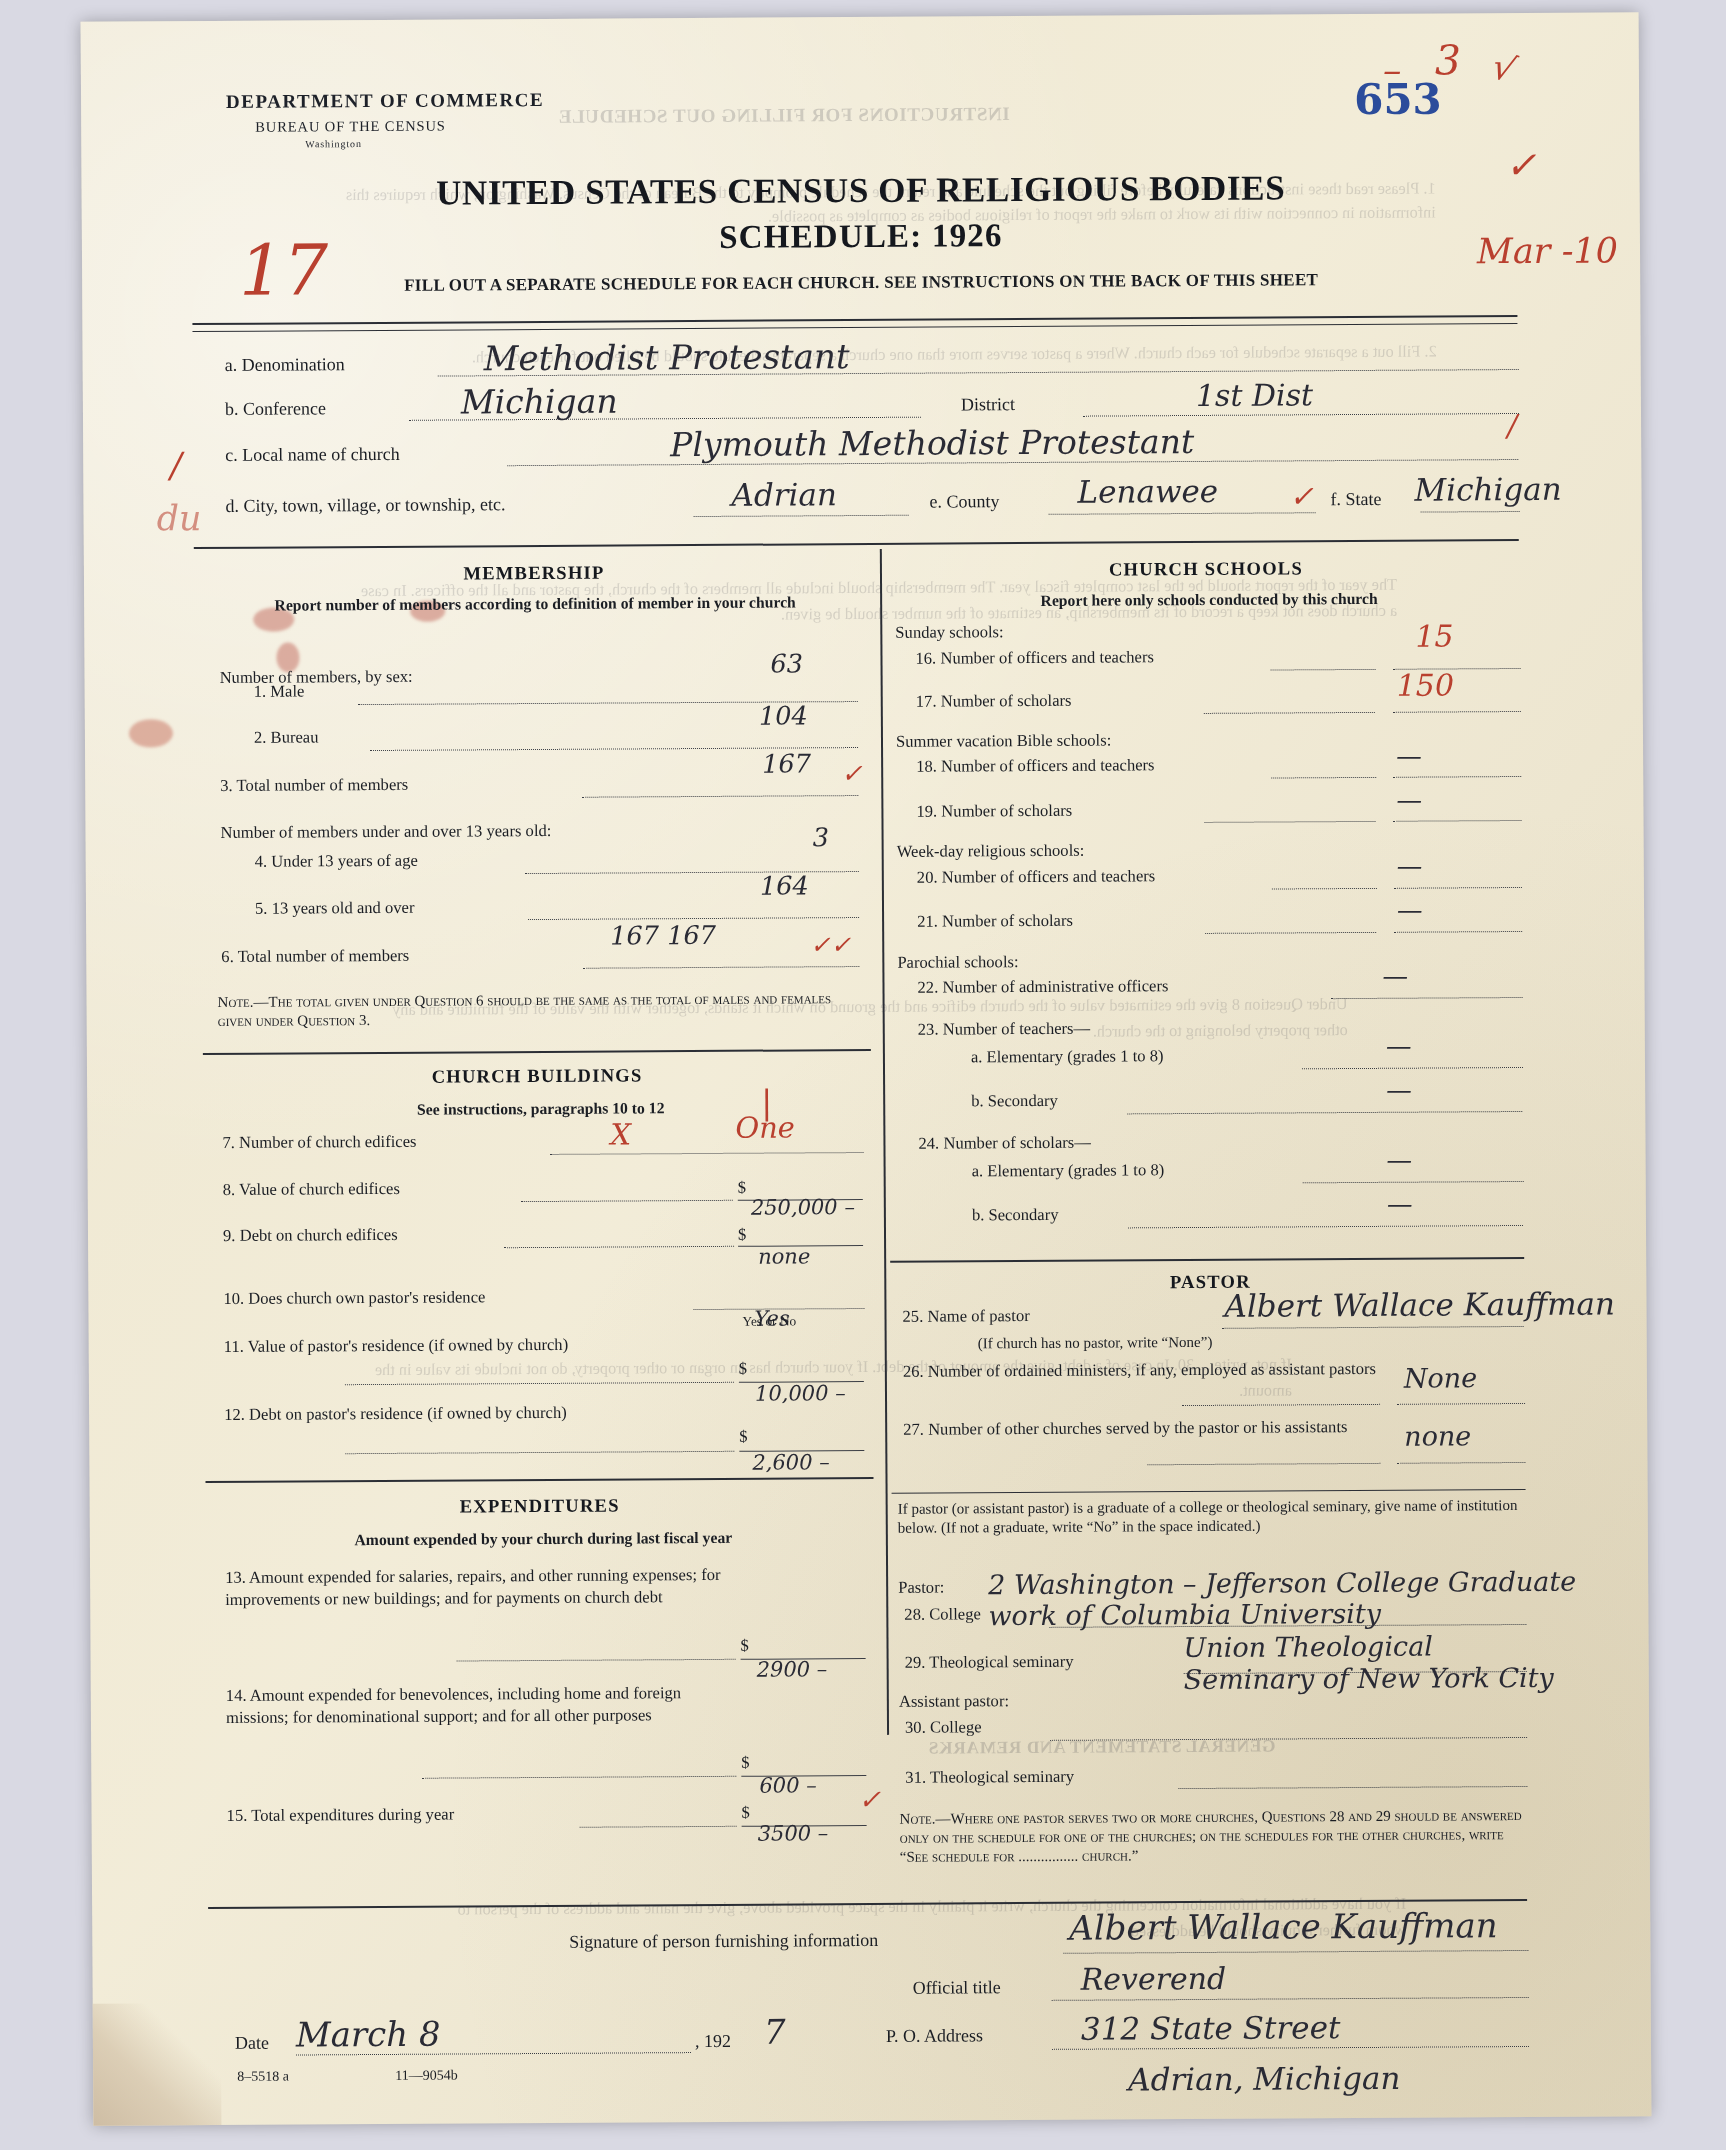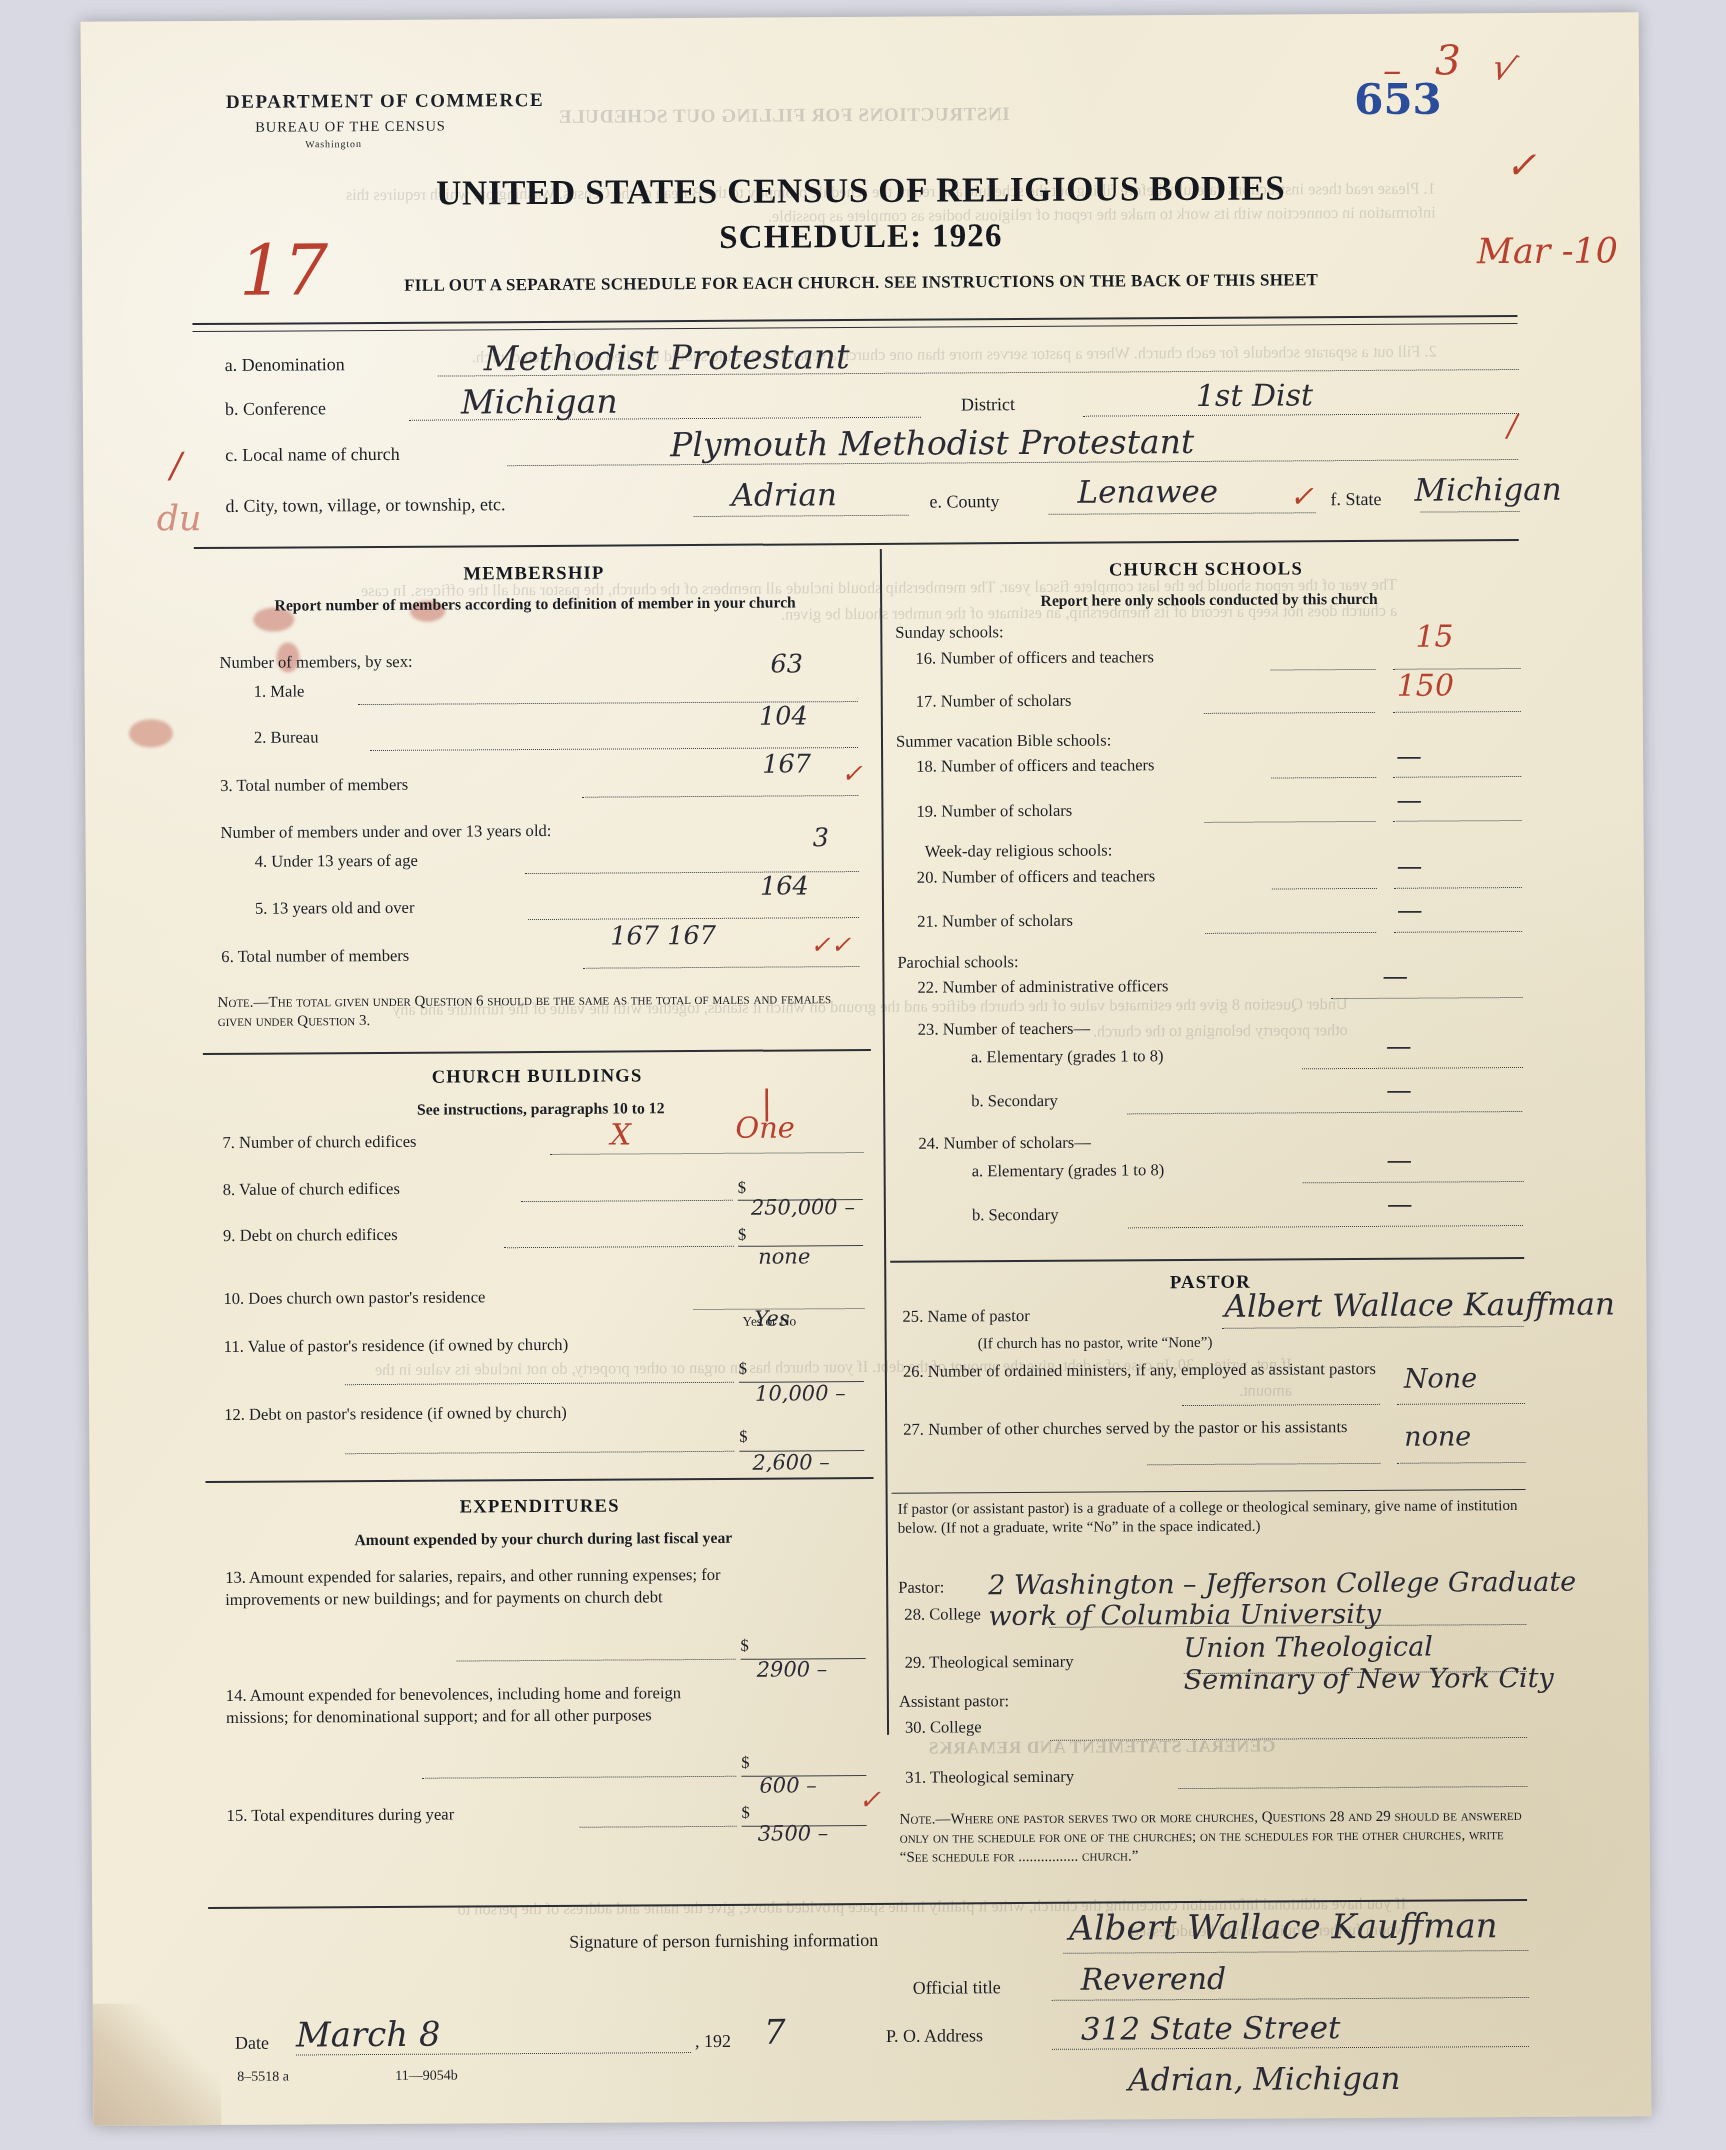--- a/index.html
+++ b/index.html
@@ -143,21 +143,21 @@
     <div class="hwred" style="position:absolute;left:73px;top:477px;font-size:35px;opacity:.55;">du</div>
     <div class="hwred" style="position:absolute;left:1424px;top:395px;font-size:30px;">∕</div>
 
     <div class="rule" style="left:110px;top:526px;width:1325px;height:2.3px;"></div>
 
     <div class="rule" style="left:796px;top:532px;width:1.7px;height:1186px;"></div>
 
     <div class="secTitle" style="left:116px;top:543px;width:668px;">MEMBERSHIP</div>
     <div class="secNote" style="left:134px;top:575px;width:634px;">Report number of members according to definition of member in your church</div>
 
-    <div class="q" style="left:135px;top:631px;">Number of members, by sex:</div>
+    <div class="q" style="left:135px;top:646px;">Number of members, by sex:</div>
 
     <div class="q" style="left:169px;top:660px;"><span>1.</span> <span>Male</span></div>
     <div class="dotline" style="left:273px;top:684px;width:500px;"></div>
     <div class="hw val" style="left:686px;top:631px;">63</div>
 
     <div class="q" style="left:169px;top:706px;"><span>2.</span> <span>Bureau</span></div>
     <div class="dotline" style="left:285px;top:730px;width:488px;"></div>
     <div class="hw val" style="left:674px;top:683px;">104</div>
 
     <div class="q" style="left:135px;top:754px;"><span>3.</span> <span>Total number of members</span></div>
@@ -263,21 +263,21 @@
     <div class="q" style="left:831px;top:739px;"><span>18.</span> <span>Number of officers and teachers</span></div>
     <div class="dotline" style="left:1186px;top:763px;width:105px;"></div>
     <div class="dotline" style="left:1308px;top:763px;width:128px;"></div>
     <div class="hw" style="position:absolute;left:1311px;top:727px;font-size:25.6px;">—</div>
 
     <div class="q" style="left:831px;top:784px;"><span>19.</span> <span>Number of scholars</span></div>
     <div class="dotline" style="left:1119px;top:807px;width:171px;"></div>
     <div class="dotline" style="left:1308px;top:807px;width:128px;"></div>
     <div class="hw" style="position:absolute;left:1311px;top:771px;font-size:25.6px;">—</div>
 
-    <div class="q" style="left:811px;top:824px;margin-left:28px;">Week-day religious schools:</div>
+    <div class="q" style="left:811px;top:824px;">Week-day religious schools:</div>
     <div class="q" style="left:831px;top:850px;"><span>20.</span> <span>Number of officers and teachers</span></div>
     <div class="dotline" style="left:1186px;top:874px;width:105px;"></div>
     <div class="dotline" style="left:1308px;top:874px;width:128px;"></div>
     <div class="hw" style="position:absolute;left:1311px;top:837px;font-size:25.6px;">—</div>
 
     <div class="q" style="left:831px;top:894px;"><span>21.</span> <span>Number of scholars</span></div>
     <div class="dotline" style="left:1119px;top:918px;width:171px;"></div>
     <div class="dotline" style="left:1308px;top:918px;width:128px;"></div>
     <div class="hw" style="position:absolute;left:1311px;top:881px;font-size:25.6px;">—</div>
 

